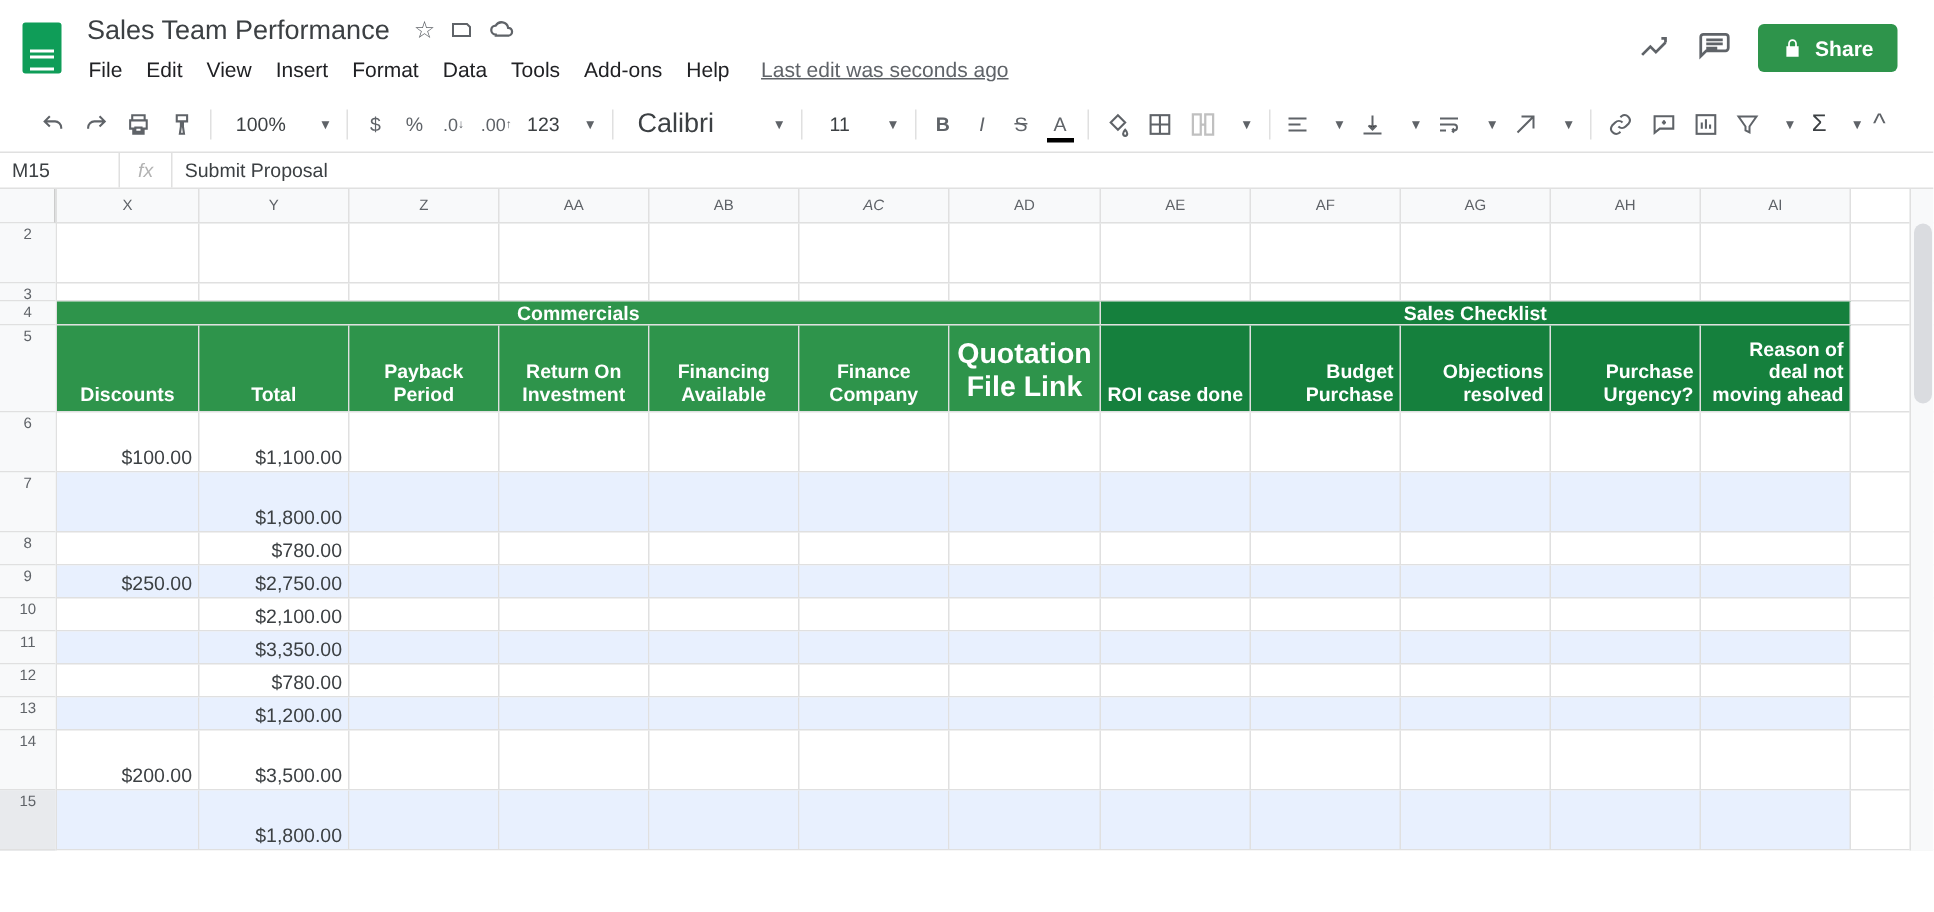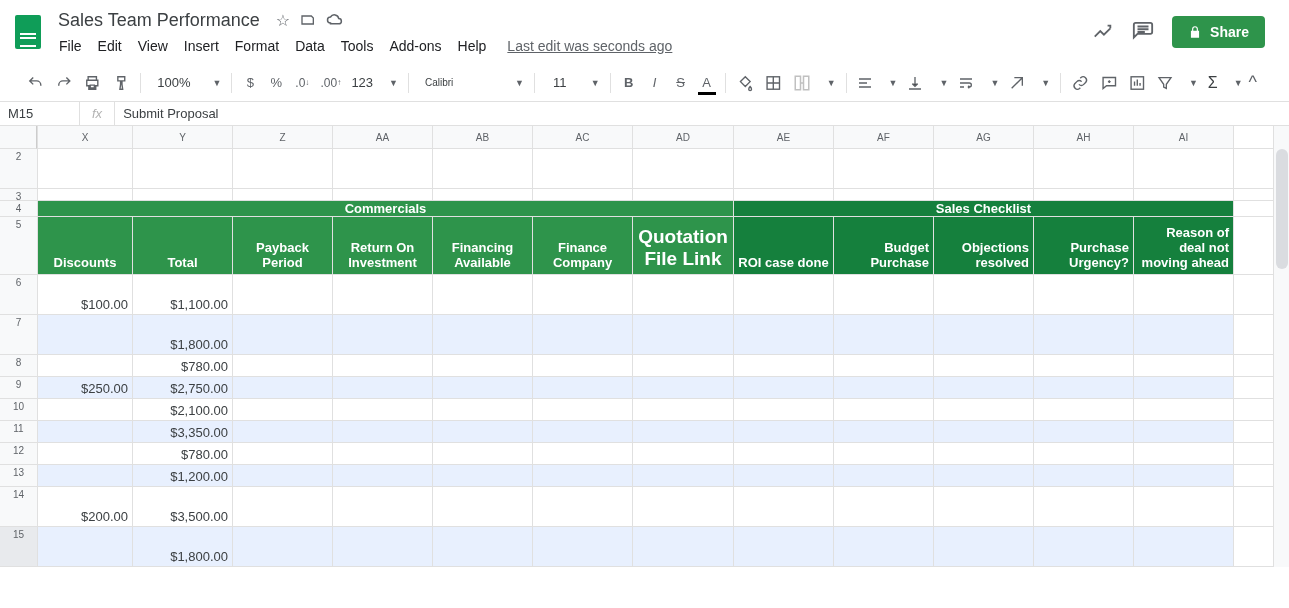--- a/index.html
+++ b/index.html
@@ -23,21 +23,21 @@
 .share-btn { background: #2e944b; color: #fff; padding: 8px 16px; border-radius: 4px; display: flex; align-items: center; gap: 8px; font-weight: 700; font-size: 14px; cursor: pointer; }
 .share-btn .lock { font-size: 14px; }
 
 
 .toolbar { display: flex; align-items: center; padding: 4px 22px; border-bottom: 1px solid #e0e0e0; gap: 2px; height: 38px; margin-top: 6px; }
 .tb-btn { padding: 4px 5px; color: #5f6368; cursor: pointer; border-radius: 2px; display: flex; align-items: center; justify-content: center; min-width: 24px; height: 26px; }
 .tb-sep { width: 1px; height: 20px; background: #e0e0e0; margin: 0 4px; }
 .tb-drop { display: flex; align-items: center; gap: 16px; padding: 2px 4px; cursor: pointer; }
 .tb-drop .arrow { font-size: 9px; color: #5f6368; }
 .zoom { font-size: 13px; padding: 0 6px; }
-.font-name { font-size: 10px; color: #3c4043; width: 80px; text-align: left; padding-left: 6px; }
+.font-name { font-size: 18px; color: #3c4043; width: 80px; text-align: left; padding-left: 6px; }
 .font-size { font-size: 13px; width: 30px; text-align: center; }
 .text-color { position: relative; }
 .text-color::after { content: ''; position: absolute; bottom: 1px; left: 3px; right: 3px; height: 3px; background: #000; }
 .collapse-arrow { margin-left: auto; color: #5f6368; cursor: pointer; font-size: 18px; padding-right: 10px; }
 
 
 .formula-row { display: flex; align-items: center; border-bottom: 1px solid #e0e0e0; height: 24px; }
 .name-box { width: 80px; padding: 0 8px; font-size: 13px; border-right: 1px solid #e0e0e0; height: 100%; display: flex; align-items: center; }
 .fx { padding: 0 12px; color: #b3b3b3; font-style: italic; font-size: 13px; border-right: 1px solid #e0e0e0; height: 100%; display: flex; align-items: center; }
 .formula-input { flex: 1; padding: 0 8px; font-size: 13px; height: 100%; display: flex; align-items: center; }
@@ -283,21 +283,21 @@
     <div class="row-hdr h40 active">15</div>
   </div>
 
   <div class="grid">
     <div class="col-headers" id="colhdrs">
         <div class="col-hdr" style="width: 95px;">X</div>
         <div class="col-hdr" style="width: 100px;">Y</div>
         <div class="col-hdr" style="width: 100px;">Z</div>
         <div class="col-hdr" style="width: 100px;">AA</div>
         <div class="col-hdr" style="width: 100px;">AB</div>
-        <div class="col-hdr" style="width: 100px;">AC</div>
+        <div class="col-hdr" style="width: 100px; font-style: italic;">AC</div>
         <div class="col-hdr" style="width: 101px;">AD</div>
         <div class="col-hdr" style="width: 100px;">AE</div>
         <div class="col-hdr" style="width: 100px;">AF</div>
         <div class="col-hdr" style="width: 100px;">AG</div>
         <div class="col-hdr" style="width: 100px;">AH</div>
         <div class="col-hdr" style="width: 100px;">AI</div>
         <div style="flex: 1 1 0%; background: rgb(255, 255, 255);"></div>
       </div>
     <div class="data-rows" id="datarows">
         <div class="dr" style="height: 40px;">

